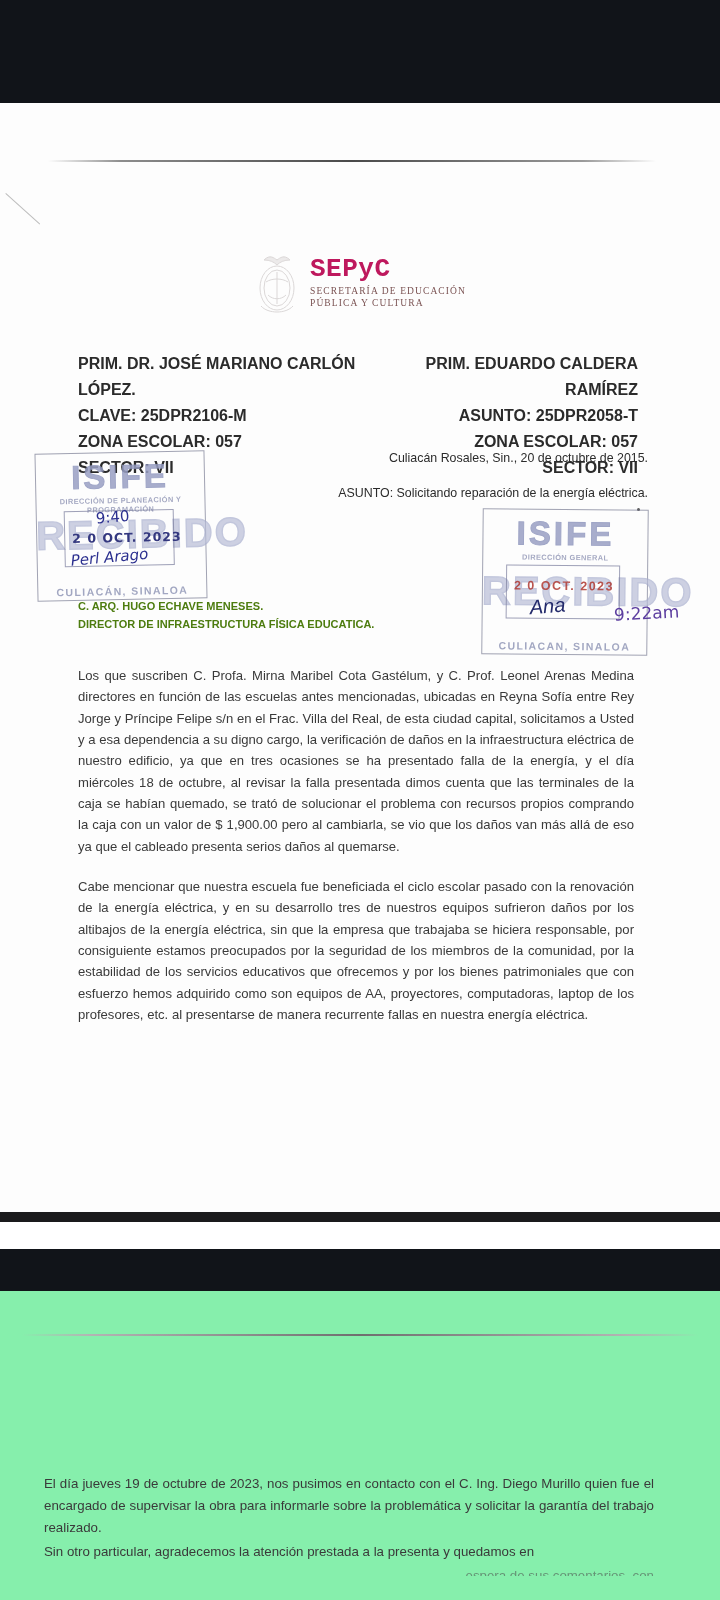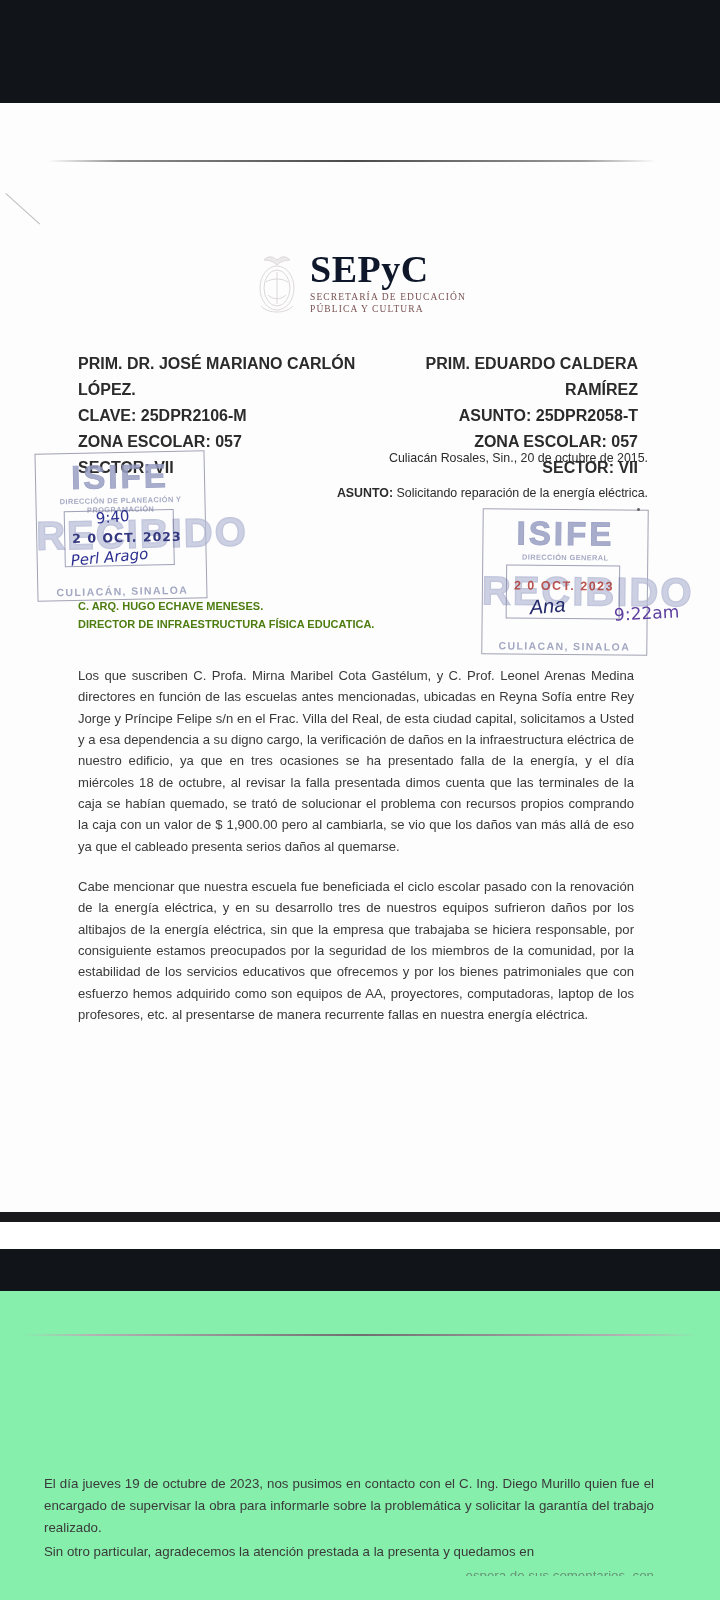--- a/index.html
+++ b/index.html
@@ -29,22 +29,22 @@
   #page1-corner:after{
     content:"";position:absolute;left:0;top:0;width:46px;height:1px;
     background:#bdbdbd;transform:rotate(42deg);transform-origin:left top;
   }
 
   
   #letterhead{position:absolute;left:0;top:145px;width:720px;display:flex;justify-content:center;align-items:center;}
   #seal{width:46px;height:70px;margin-right:10px;opacity:.5;}
   #brand{display:flex;flex-direction:column;}
   #brand-title{
-    font-family:Liberation Serif, serif;
-    font-size:38px;font-weight:bold;color:#0f172a;letter-spacing:.5px;line-height:1;
+    font-family:Liberation Mono, monospace;
+    font-size:26px;font-weight:bold;color:#be185d;letter-spacing:.5px;line-height:1;
   }
   #brand-sub1,#brand-sub2{
     font-family:"Liberation Serif", serif;
     font-size:9.5px;color:#7a5252;letter-spacing:1.1px;line-height:1.25;
   }
   #brand-sub1{margin-top:4px;}
 
   
   #school-header{
     position:absolute;left:78px;top:248px;width:560px;
@@ -56,21 +56,21 @@
 
   
   #place-date{
     position:absolute;left:78px;top:348px;width:570px;text-align:right;
     font-size:12.4px;color:#2b2b2b;
   }
   #asunto{
     position:absolute;left:78px;top:383px;width:570px;text-align:right;
     font-size:12.4px;color:#2b2b2b;
   }
-  #asunto b{font-weight:bold;}
+  #asunto b{font-weight:normal;}
   #asunto-dot{
     position:absolute;left:637px;top:405px;width:3px;height:3px;border-radius:50%;background:#555;
   }
 
   
   #recipient{
     position:absolute;left:78px;top:495px;
     font-size:11px;font-weight:bold;color:#4d7c0f;line-height:1.6;
   }
 

